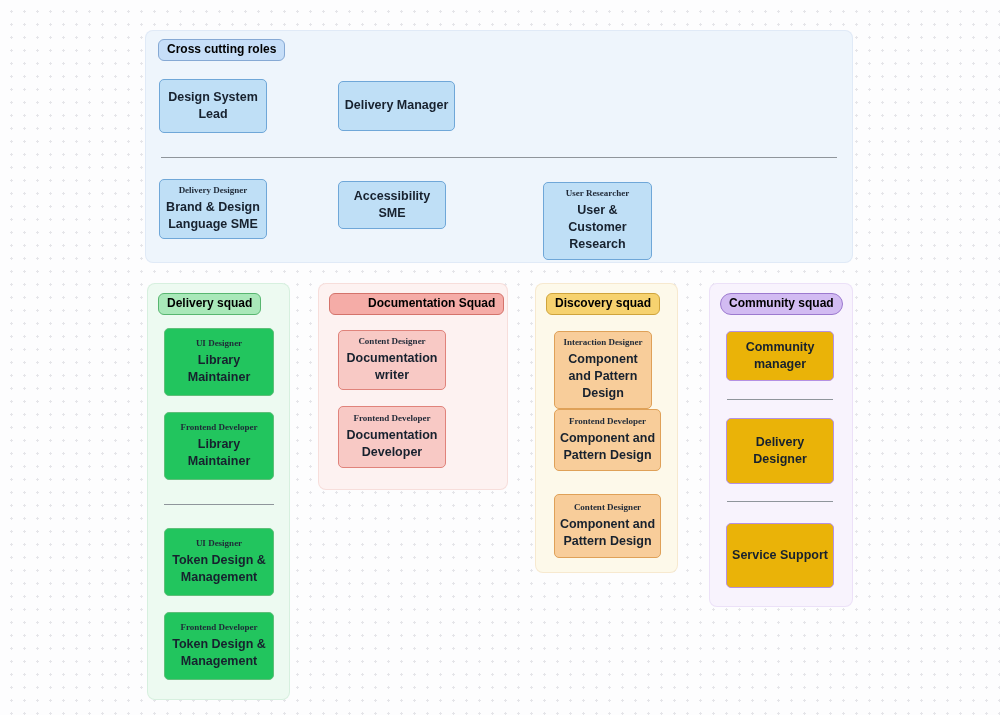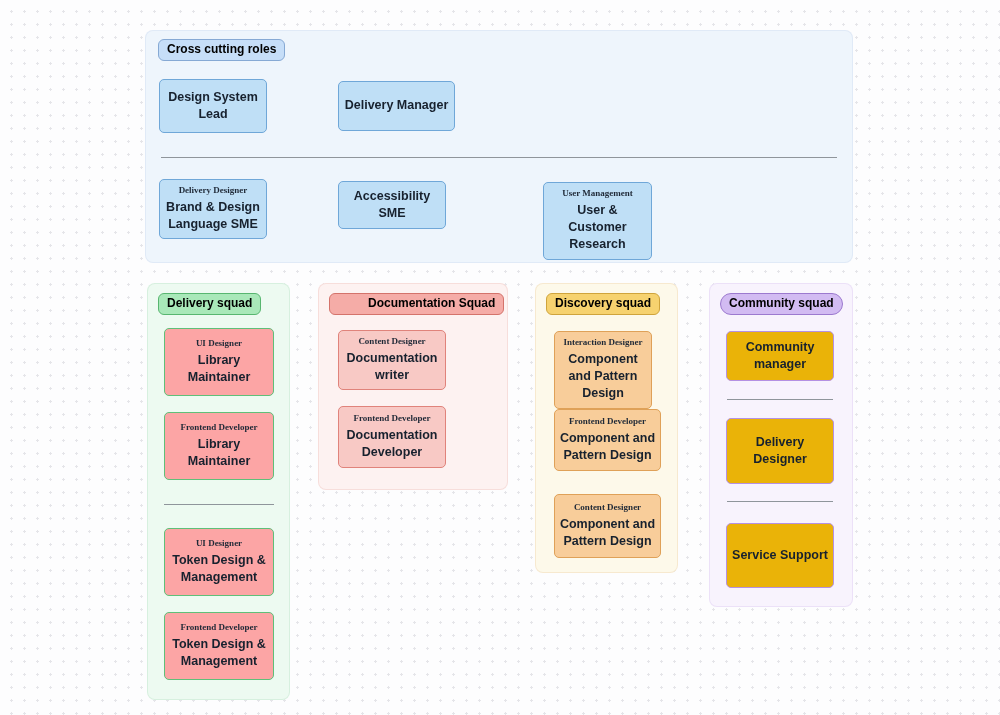--- a/index.html
+++ b/index.html
@@ -48,21 +48,21 @@
     position: absolute;
     display: flex;
     flex-direction: column;
     justify-content: center;
     align-items: center;
     text-align: center;
     border-radius: 5px;
     padding: 5px 4px;
   }
   .card-blue   { background: #BFDFF6; border: 1px solid #6FA7D8; }
-  .card-green  { background: #fca5a5; border: 1px solid #5FBF79; }
+  .card-green  { background: #22c55e; border: 1px solid #5FBF79; }
   .card-pink   { background: #F8C9C5; border: 1px solid #E0837B; }
   .card-orange { background: #F8CD9A; border: 1px solid #DFA158; }
   .card-purple { background: #eab308; border: 1px solid #B591E3; }
 
   .card .role {
     font-family: "Liberation Serif", serif;
     font-weight: bold;
     font-size: 9px;
     color: #1F2937;
     margin-bottom: 3px;
@@ -101,21 +101,21 @@
     <div class="card card-blue" style="left:13px; top:148px; width:108px; min-height:57px;">
       <div class="role">Delivery Designer</div>
       <div class="title">Brand &amp; Design Language SME</div>
     </div>
 
     <div class="card card-blue" style="left:192px; top:150px; width:108px; min-height:48px;">
       <div class="title">Accessibility SME</div>
     </div>
 
     <div class="card card-blue" style="left:397px; top:151px; width:109px; min-height:60px;">
-      <div class="role">User Management</div>
+      <div class="role">User Researcher</div>
       <div class="title">User &amp; Customer Research</div>
     </div>
   </div>
 
   <div class="section sec-green" style="left:147px; top:283px; width:143px; height:417px;">
     <div class="pill pill-green" style="left:10px; top:9px;">Delivery squad</div>
 
     <div class="card card-green" style="left:16px; top:44px; width:110px; min-height:68px;">
       <div class="role">UI Designer</div>
       <div class="title">Library Maintainer</div>

